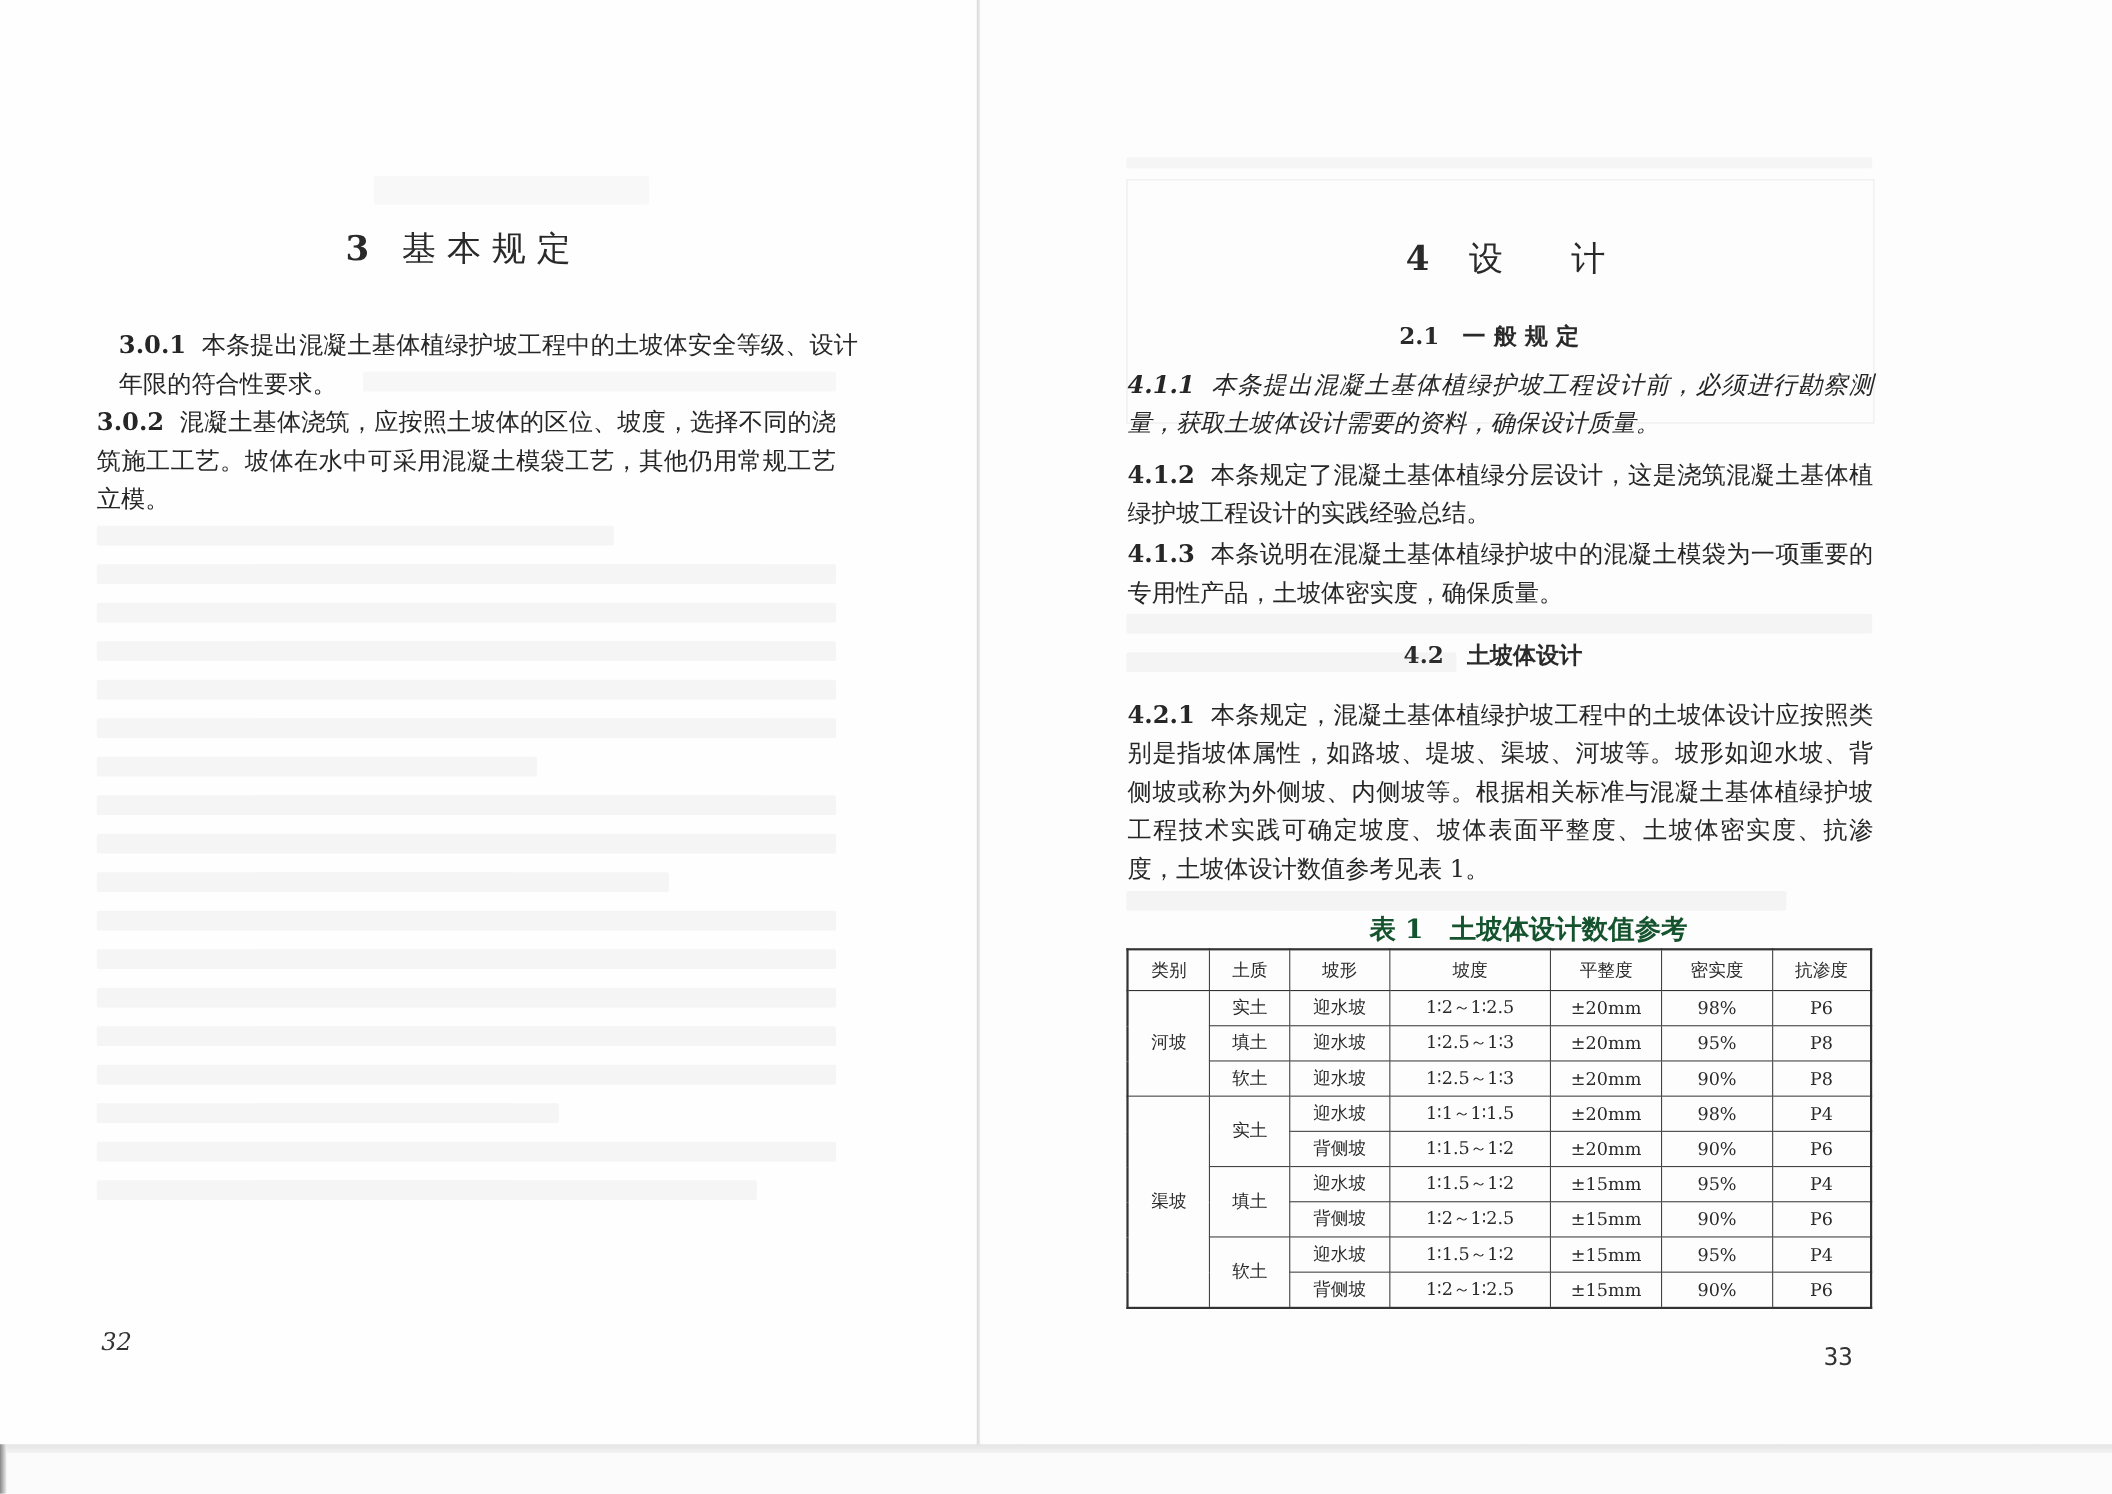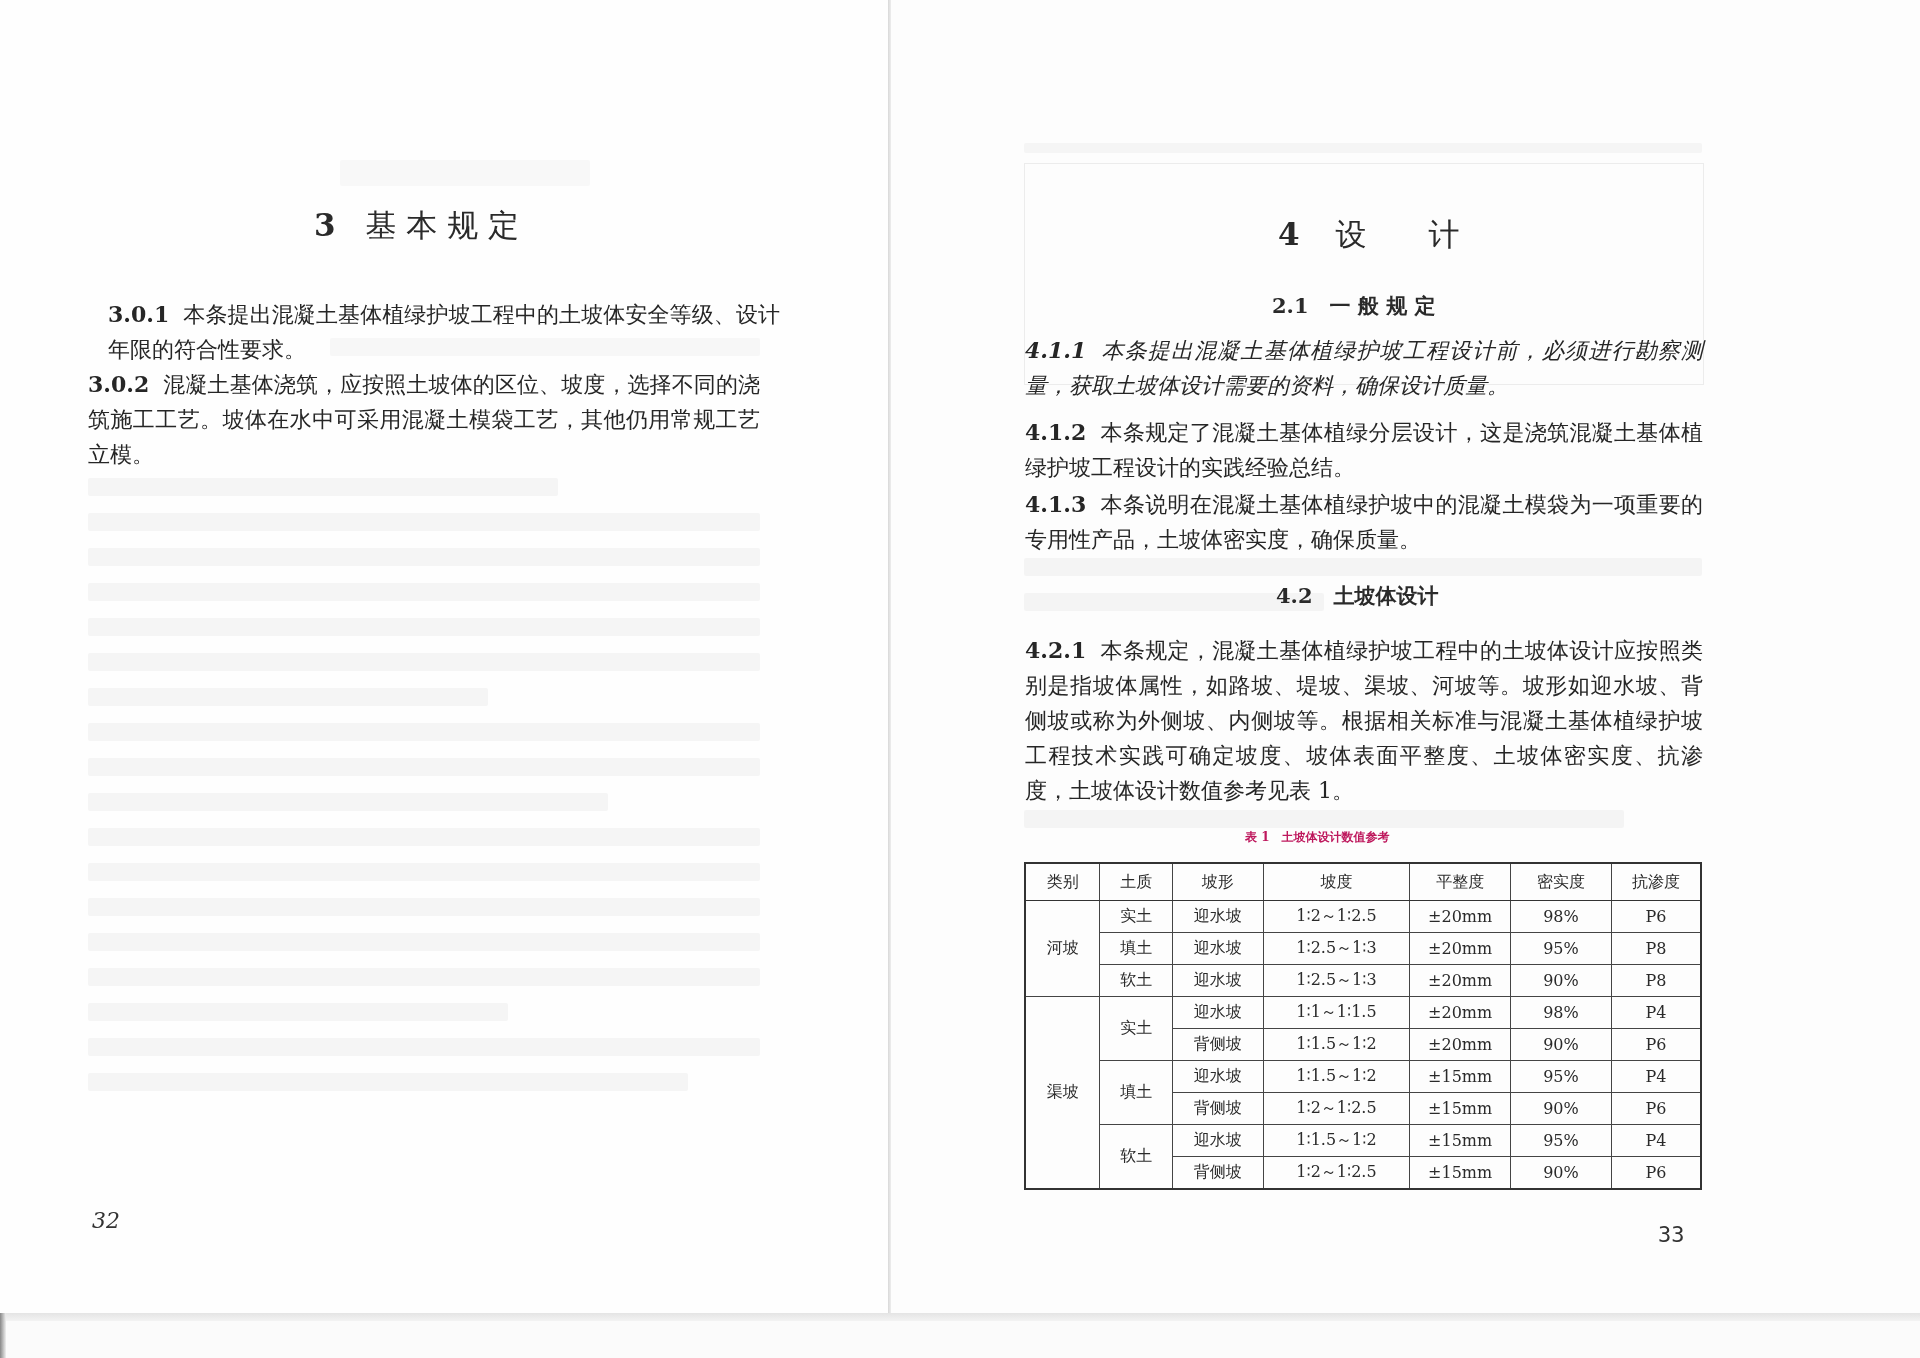--- a/index.html
+++ b/index.html
@@ -22,21 +22,21 @@
 
   
   .ghost { position:absolute; height:18px; background:#ececec; opacity:.55; border-radius:2px; }
   .ghost-box { position:absolute; border:1px solid #ececec; }
 
   .h-chapter { position:absolute; font-size:31px; letter-spacing:0; white-space:nowrap; color:#2a2a2a; }
   .h-chapter .num { font-weight:bold; }
   .h-section { position:absolute; font-size:21px; font-weight:bold; white-space:nowrap; color:#2a2a2a; }
   .para { position:absolute; font-size:22px; line-height:35px; color:#262626; text-align:justify; }
   .para .clause { font-weight:bold; margin-right:14px; }
-  .caption { position:absolute; font-size:12px; font-weight:bold; white-space:nowrap; color:#be185d; }
+  .caption { position:absolute; font-size:24px; font-weight:bold; white-space:nowrap; color:#14532d; }
   .page-num { position:absolute; font-size:22px; font-style:italic; color:#333; }
 
   table.data {
     position:absolute; left:1024px; top:862px; width:678px;
     border-collapse:collapse; font-size:16px; color:#2a2a2a;
     border:2px solid #333;
   }
   table.data th, table.data td {
     border:1px solid #444; text-align:center; padding:0; font-weight:normal;
   }

